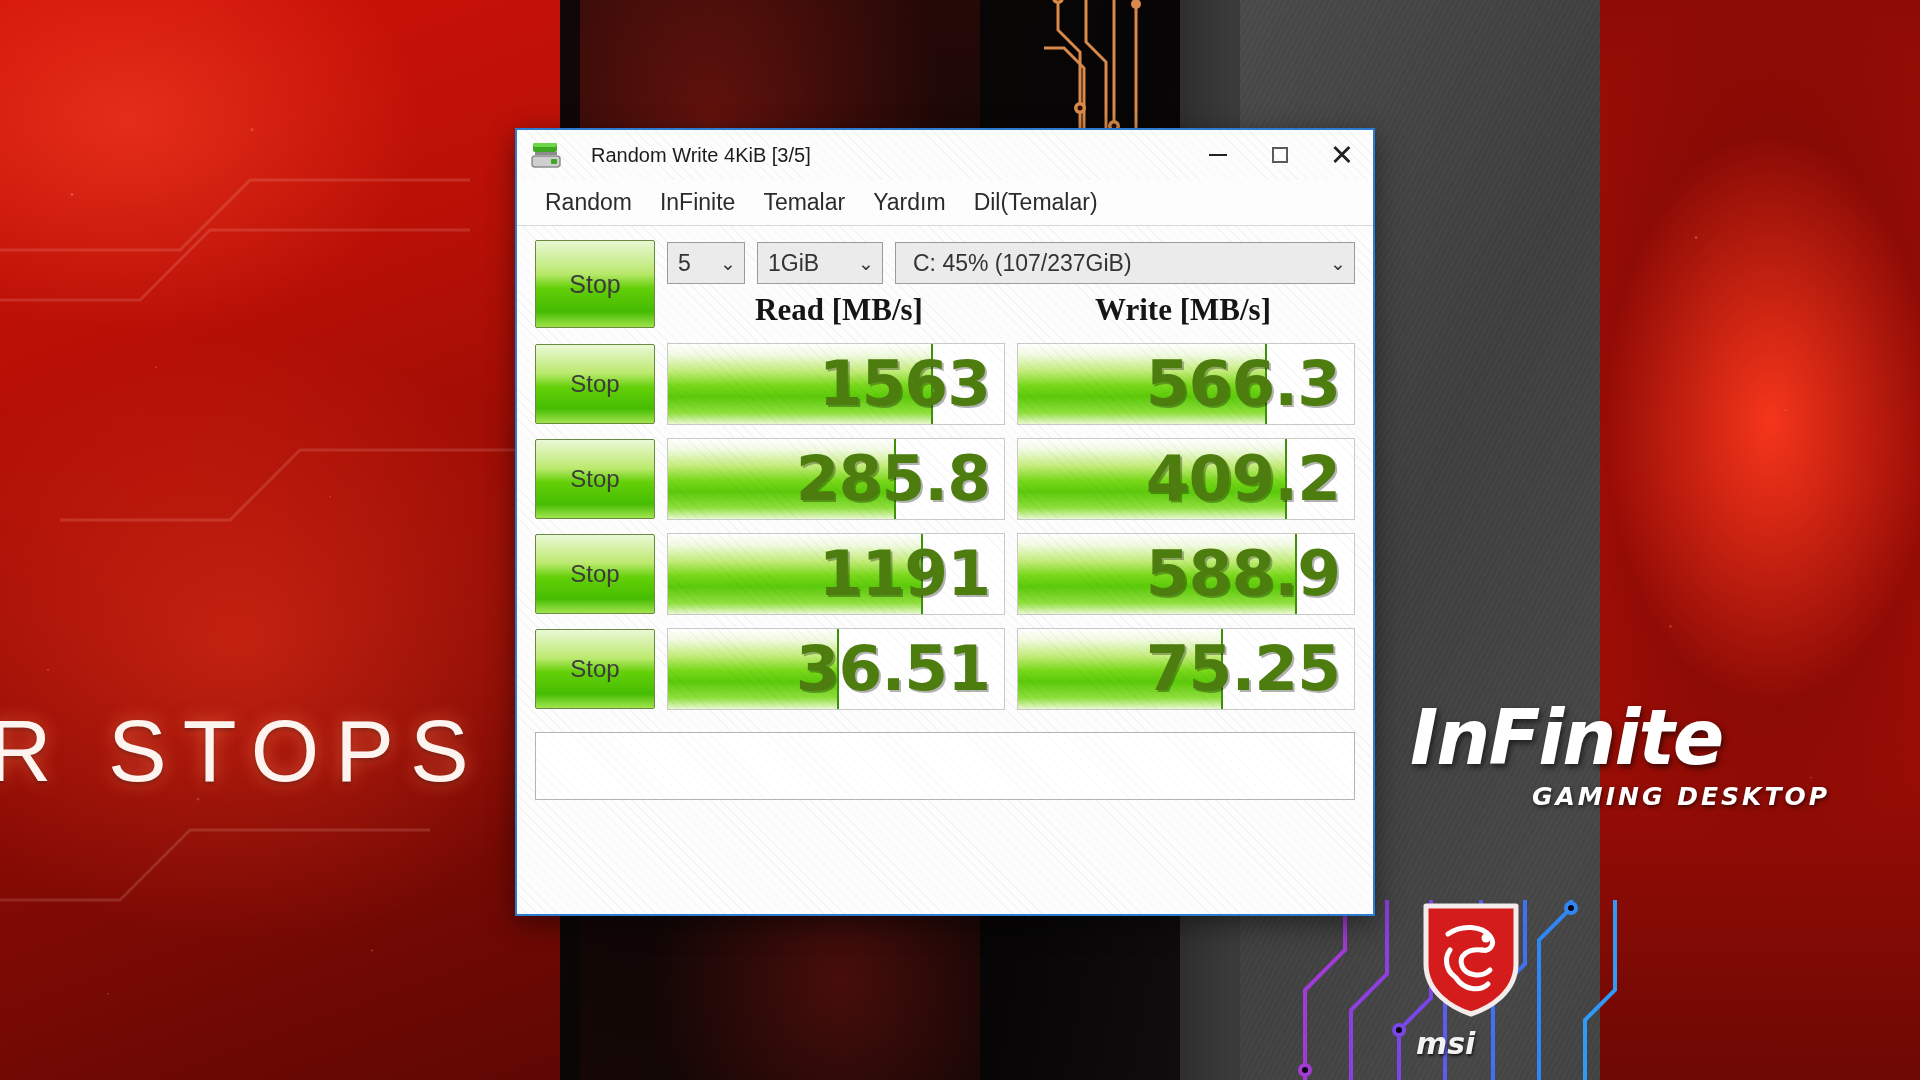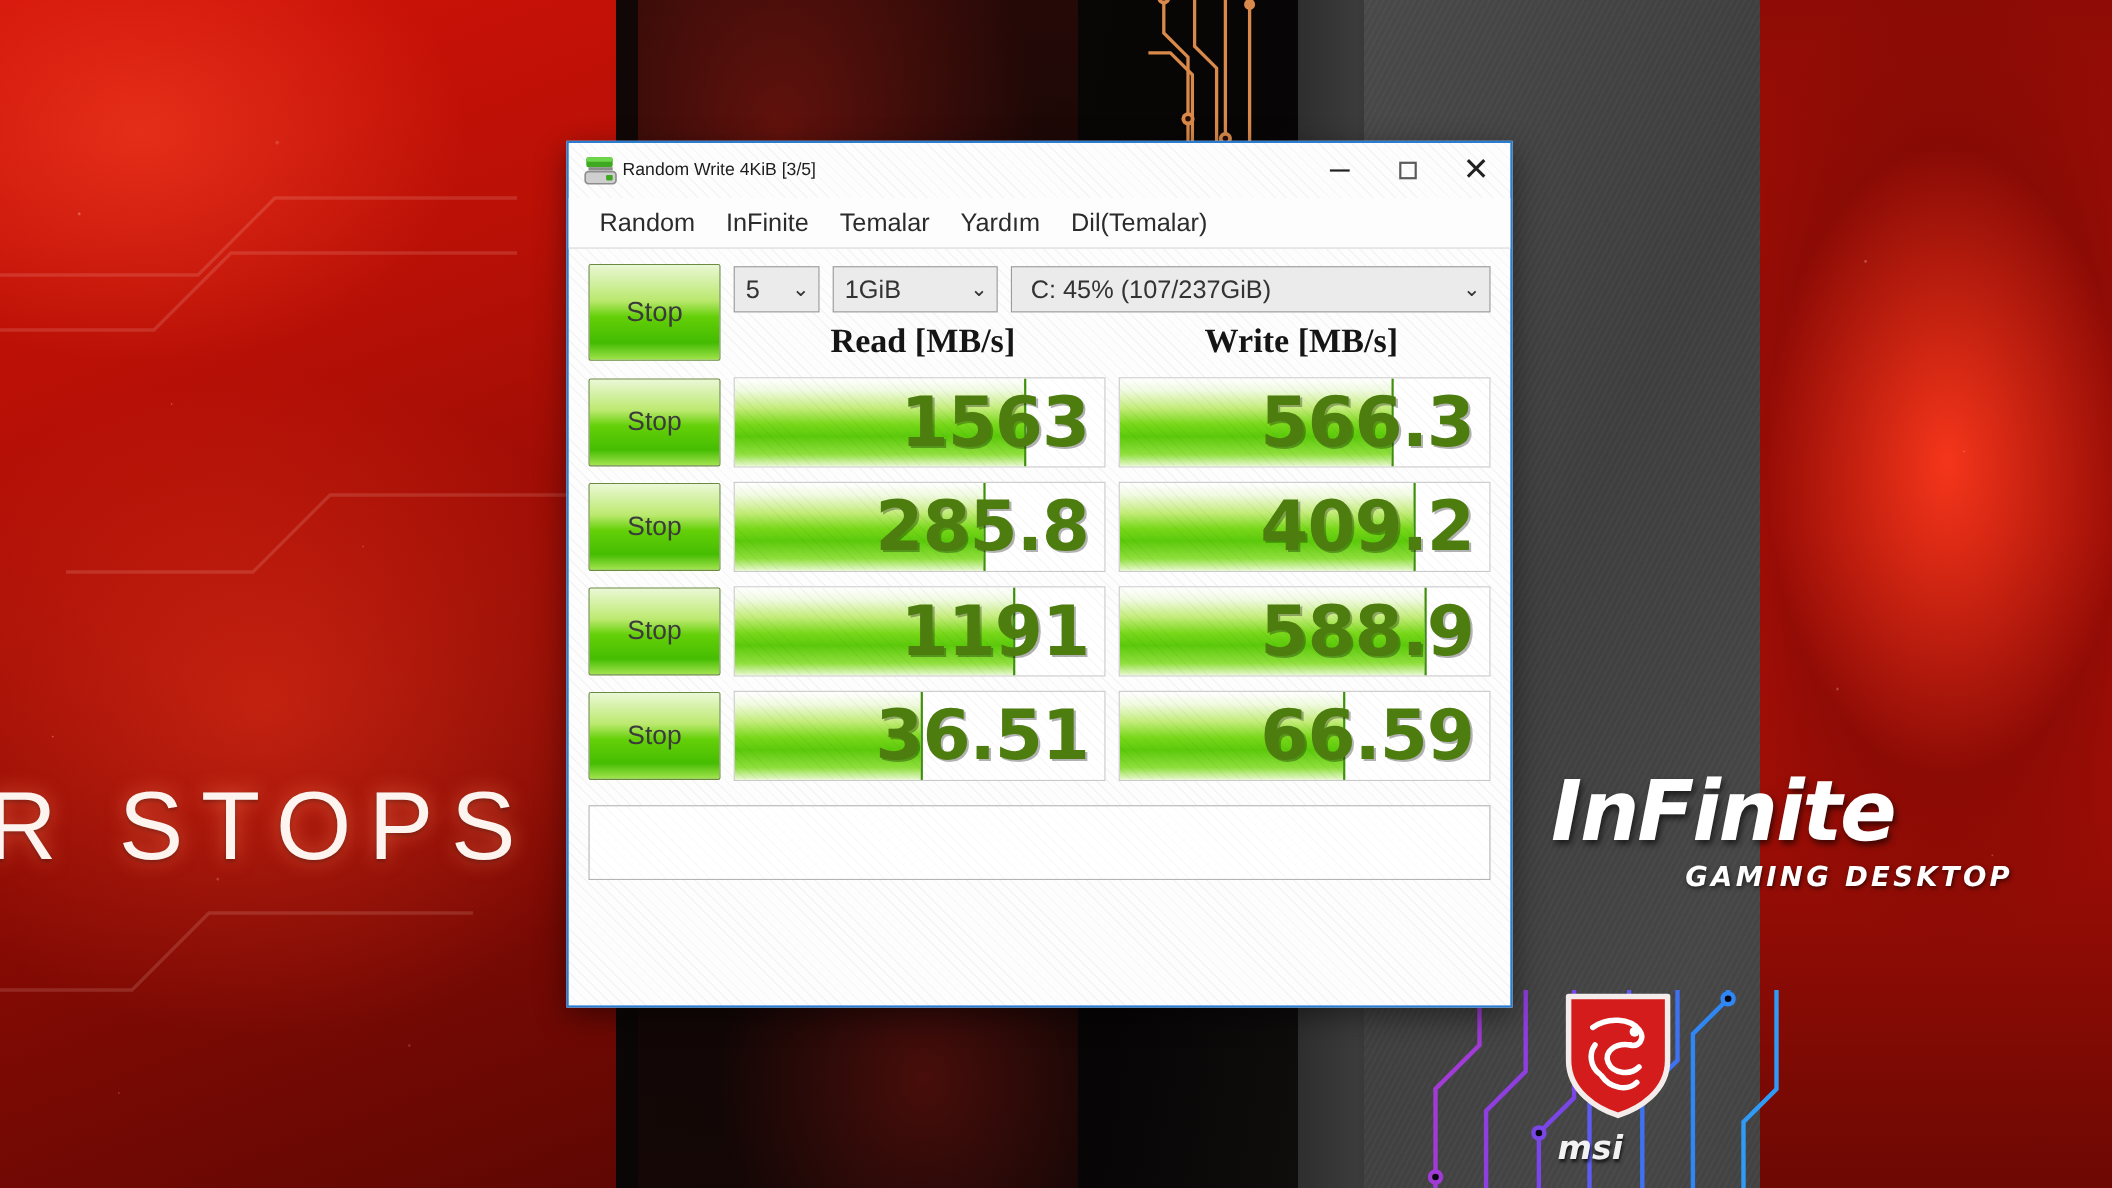--- a/index.html
+++ b/index.html
@@ -150,22 +150,22 @@
 
   
   #titlebar {
     height: 50px; display: flex; align-items: center;
     padding-left: 12px; flex: 0 0 auto;
   }
   #app-icon {
     width: 34px; height: 34px; position: relative; flex: 0 0 auto;
   }
   #title-text {
-    margin-left: 3px;
-    font-size: 16px; color: #1c1c1c;
+    margin-left: 28px;
+    font-size: 20px; color: #1c1c1c;
     font-family: "Liberation Sans", sans-serif;
     white-space: nowrap;
   }
   #win-buttons { margin-left: auto; display: flex; height: 50px; }
   .win-btn {
     width: 62px; height: 50px;
     display: flex; align-items: center; justify-content: center;
     color: #222; background: transparent; border: none;
     font-family: "Liberation Sans", sans-serif;
   }
@@ -217,21 +217,21 @@
     border: 1px solid #9b9b9b;
     background: #ebebeb;
     display: flex; align-items: center;
     padding: 0 8px 0 10px;
     font-size: 23px; color: #333;
     position: relative;
   }
   .sel-label { flex: 1 1 auto; white-space: nowrap; }
   .chev { margin-left: 10px; font-size: 19px; color: #333; line-height: 1; }
   #sel-count { width: 78px; }
-  #sel-size  { width: 150px; }
+  #sel-size  { width: 126px; }
   #sel-drive { flex: 1 1 auto; padding-left: 17px; }
 
   #headers-row {
     display: flex; margin-top: 6px; height: 44px; align-items: flex-start;
   }
   .col-header {
     flex: 1 1 0; text-align: center;
     font-size: 31px; font-weight: 700; color: #151515;
     font-family: "Liberation Serif", serif;
     white-space: nowrap;
@@ -496,21 +496,21 @@
       <div class="result-row">
         <div class="row-btn">Stop</div>
         <div class="score-cell">
           <div class="score-fill" style="width: 51%;"></div>
           <div class="score-hatch"></div>
           <div class="score-text">36.51</div>
         </div>
         <div class="score-cell">
           <div class="score-fill" style="width: 61%;"></div>
           <div class="score-hatch"></div>
-          <div class="score-text">66.59</div>
+          <div class="score-text">75.25</div>
         </div>
       </div>
 
       <div id="comment-box" placeholder=""></div>
 
     </div>
   </div>
 </div>
 
 </body></html>

